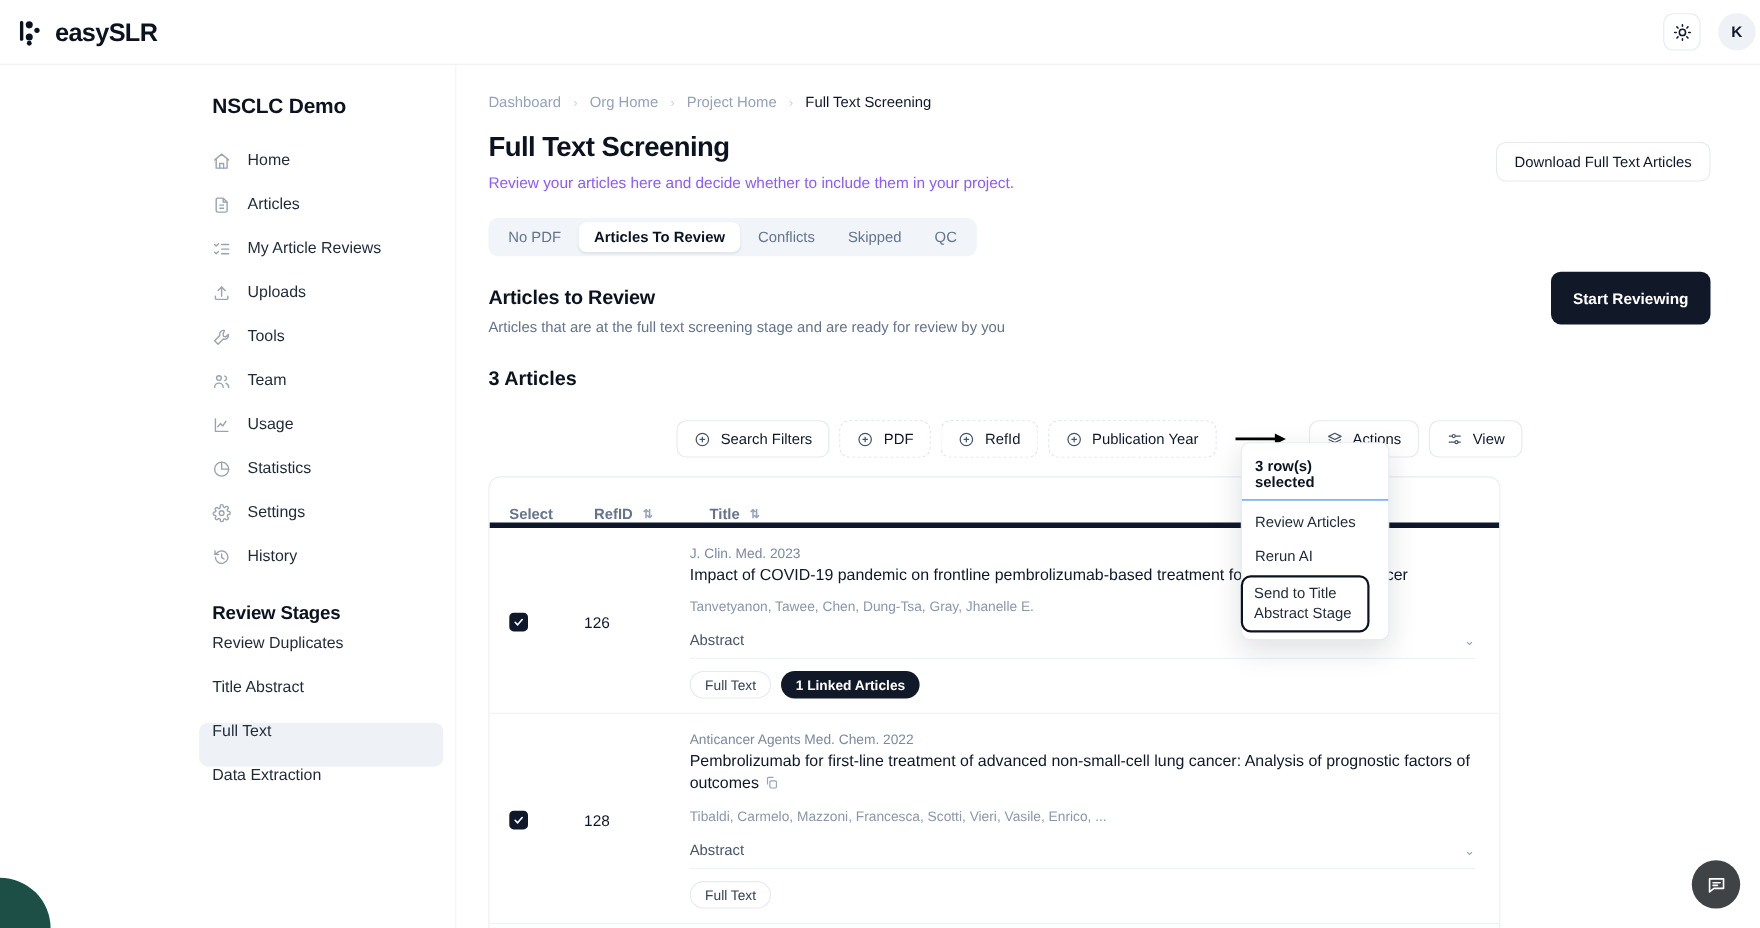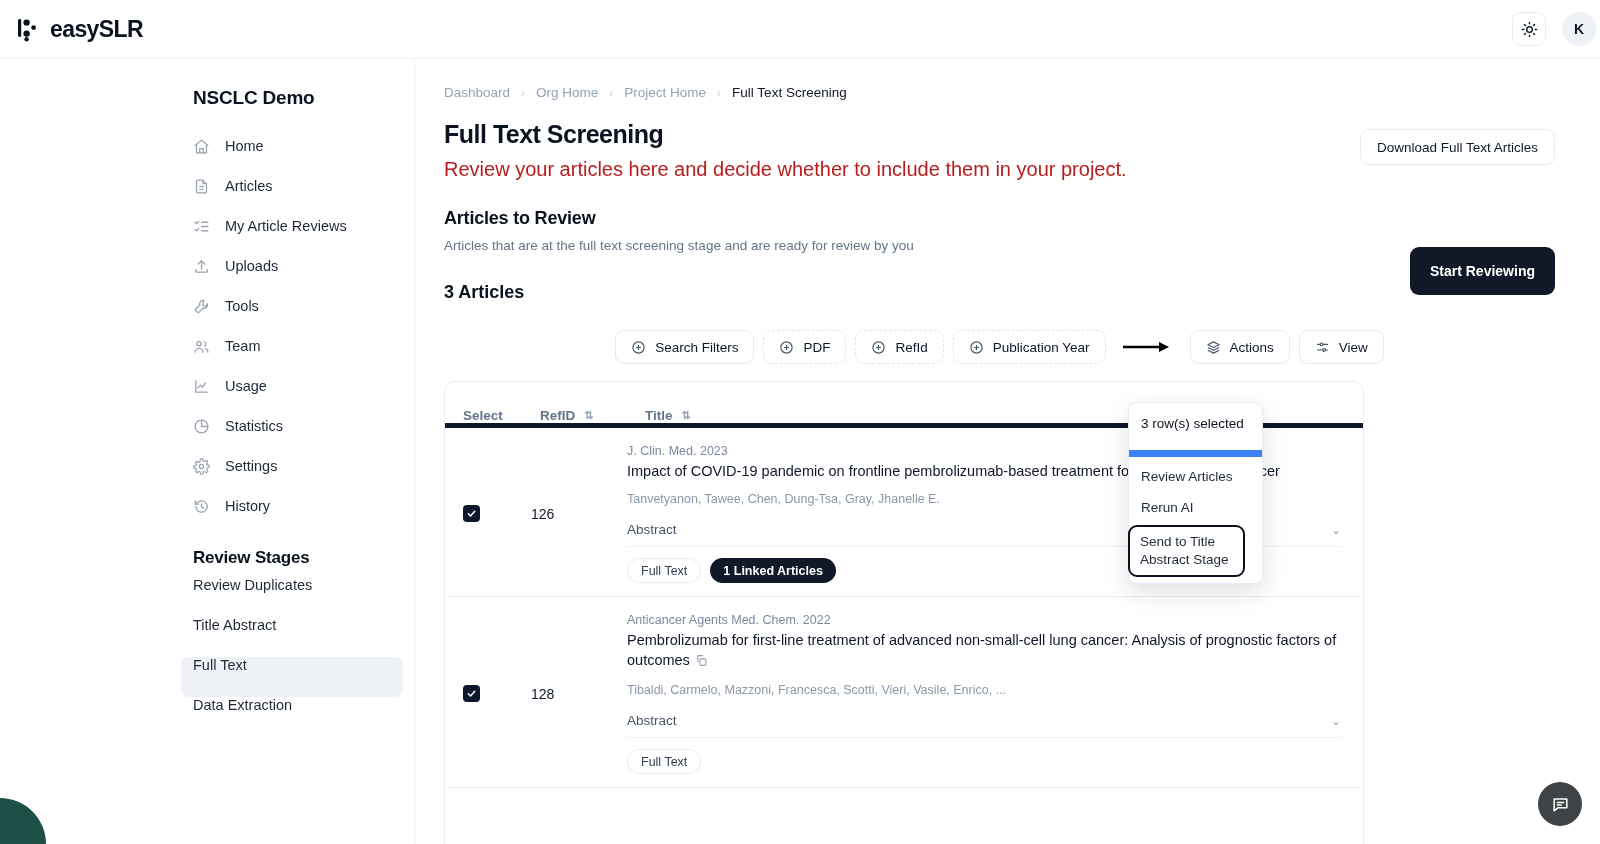--- a/index.html
+++ b/index.html
@@ -57,21 +57,21 @@
 
   
   .main { position: absolute; top: 59px; left: 415px; width: 1185px; height: 785px; background: #fff; overflow: hidden; }
   .main-pad { padding: 26px 45px 0 29px; }
 
   .crumbs { display: flex; align-items: center; gap: 11px; font-size: 13.5px; color: #94a3b8; }
   .crumbs .sep { color: #cbd5e1; font-size: 12px; }
   .crumbs .cur { color: #0f172a; }
 
   .page-title { font-size: 25px; font-weight: 700; color: #0b1220; margin-top: 20px; letter-spacing: -0.5px; }
-  .page-sub { font-size: 20px; color: #b91c1c; margin-top: 9px; }
+  .page-sub { font-size: 14px; color: #8b5cf6; margin-top: 9px; }
 
   .btn-outline {
     border: 1px solid #e5e9f0; background: #fff; border-radius: 9px;
     height: 36px; padding: 0 16px; font-size: 13.5px; color: #0f172a;
     display: inline-flex; align-items: center; justify-content: center;
     font-family: inherit;
   }
   .download-btn { position: absolute; right: 45px; top: 70px; }
 
   .tabs {
@@ -138,21 +138,21 @@
   .badges { display: flex; align-items: center; gap: 9px; margin-top: 11px; }
   .badge-out { border: 1px solid #e5e9f0; border-radius: 999px; height: 25px; padding: 0 13px; font-size: 12.5px; color: #334155; display: inline-flex; align-items: center; }
   .badge-dark { background: #111827; color: #fff; border-radius: 999px; height: 25px; padding: 0 13px; font-size: 12.5px; font-weight: 600; display: inline-flex; align-items: center; }
 
   
   .dropdown {
     position: absolute; left: 1128px; top: 402px; width: 135px;
     background: #fff; border: 1px solid #e7ebf1; border-radius: 8px;
     box-shadow: 0 9px 26px rgba(15,23,42,.13); padding: 6px 0; z-index: 40;
   }
-  .dd-head { font-size: 13.5px; font-weight: 400; color: #0b1220; padding: 7px 12px 19px 12px; border-bottom: 7px solid #3b82f6; margin-bottom: 4px; }
+  .dd-head { font-size: 13.5px; font-weight: 700; color: #0b1220; padding: 7px 12px 8px 12px; border-bottom: 1px solid #3b82f6; margin-bottom: 4px; }
   .dd-item { font-size: 13.5px; color: #1f2937; padding: 8px 12px; }
   .dd-item.highlight {
     border: 2px solid #0b1220; border-radius: 9px; margin: 2px 0 0 -1px;
     padding: 6px 10px; line-height: 1.35; width: 117px; background: #fff;
   }
 
   
   .chat-fab {
     position: absolute; right: 18px; bottom: 18px;
     width: 44px; height: 44px; border-radius: 50%; background: #3f4346;
@@ -329,20 +329,27 @@
         <span>Project Home</span>
         <span class="sep">›</span>
         <span class="cur">Full Text Screening</span>
       </div>
 
       <div class="page-title">Full Text Screening</div>
       <div class="page-sub">Review your articles here and decide whether to include them in your project.</div>
 
       <button class="btn-outline download-btn">Download Full Text Articles</button>
 
+      <div class="tabs">
+        <div class="tab">No PDF</div>
+        <div class="tab active">Articles To Review</div>
+        <div class="tab">Conflicts</div>
+        <div class="tab">Skipped</div>
+        <div class="tab">QC</div>
+      </div>
 
       <div class="sec-title">Articles to Review</div>
       <div class="sec-sub">Articles that are at the full text screening stage and are ready for review by you</div>
       <button class="btn-dark">Start Reviewing</button>
 
       <div class="count-title">3 Articles</div>
 
       
       <div class="toolbar">
         <div class="chip solid">

